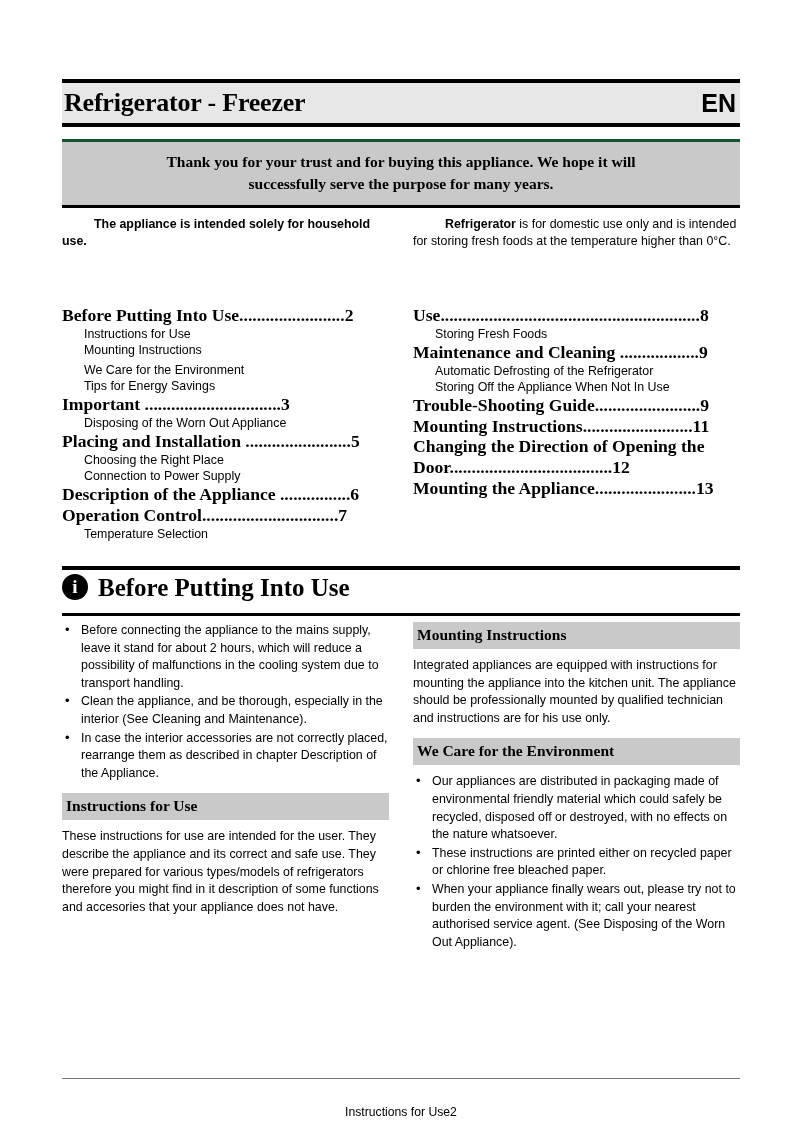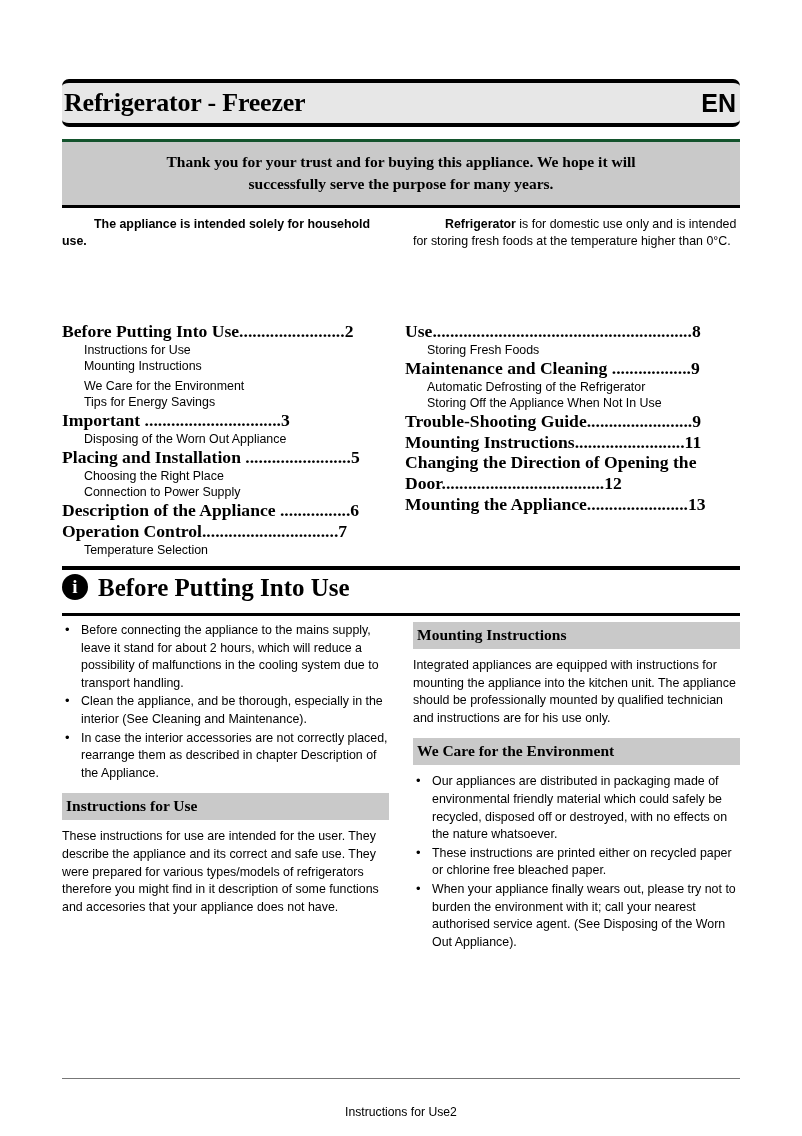--- a/index.html
+++ b/index.html
@@ -27,21 +27,20 @@
   .title-bar {
     position: absolute;
     left: 0;
     top: 79px;
     width: 678px;
     height: 40px;
     background: #e7e7e7;
     border-top: 4px solid #000;
     border-bottom: 4px solid #000;
     box-sizing: content-box;
-    border-radius: 7px;
   }
   .title-bar-inner {
     display: flex;
     align-items: center;
     justify-content: space-between;
     height: 40px;
     padding: 0 4px 0 2px;
     box-sizing: border-box;
   }
   .doc-title {
@@ -97,22 +96,21 @@
   }
   .intro-col b { font-weight: bold; margin-left: 32px; }
 
   
   .toc {
     position: absolute;
     left: 0;
     top: 305px;
     width: 678px;
     display: flex;
-    gap: 16px;
-    margin-top: 16px;
+    gap: 24px;
   }
   .toc-col { width: 327px; }
   .toc-main {
     font-family: "Liberation Serif", serif;
     font-weight: bold;
     font-size: 17.6px;
     line-height: 1.18;
     white-space: nowrap;
     overflow: hidden;
   }

